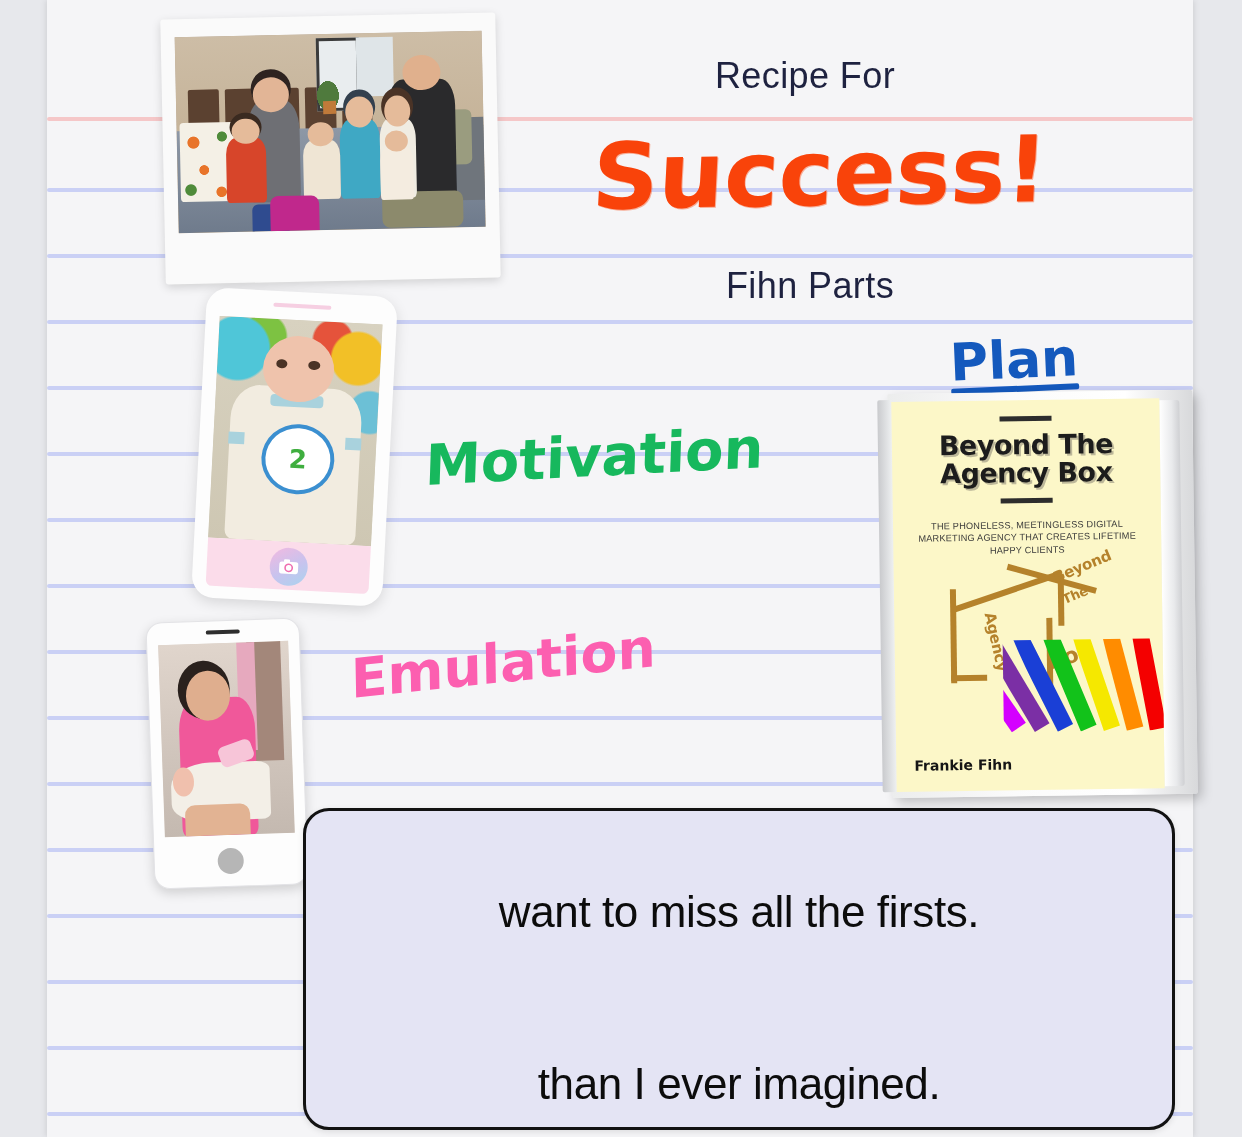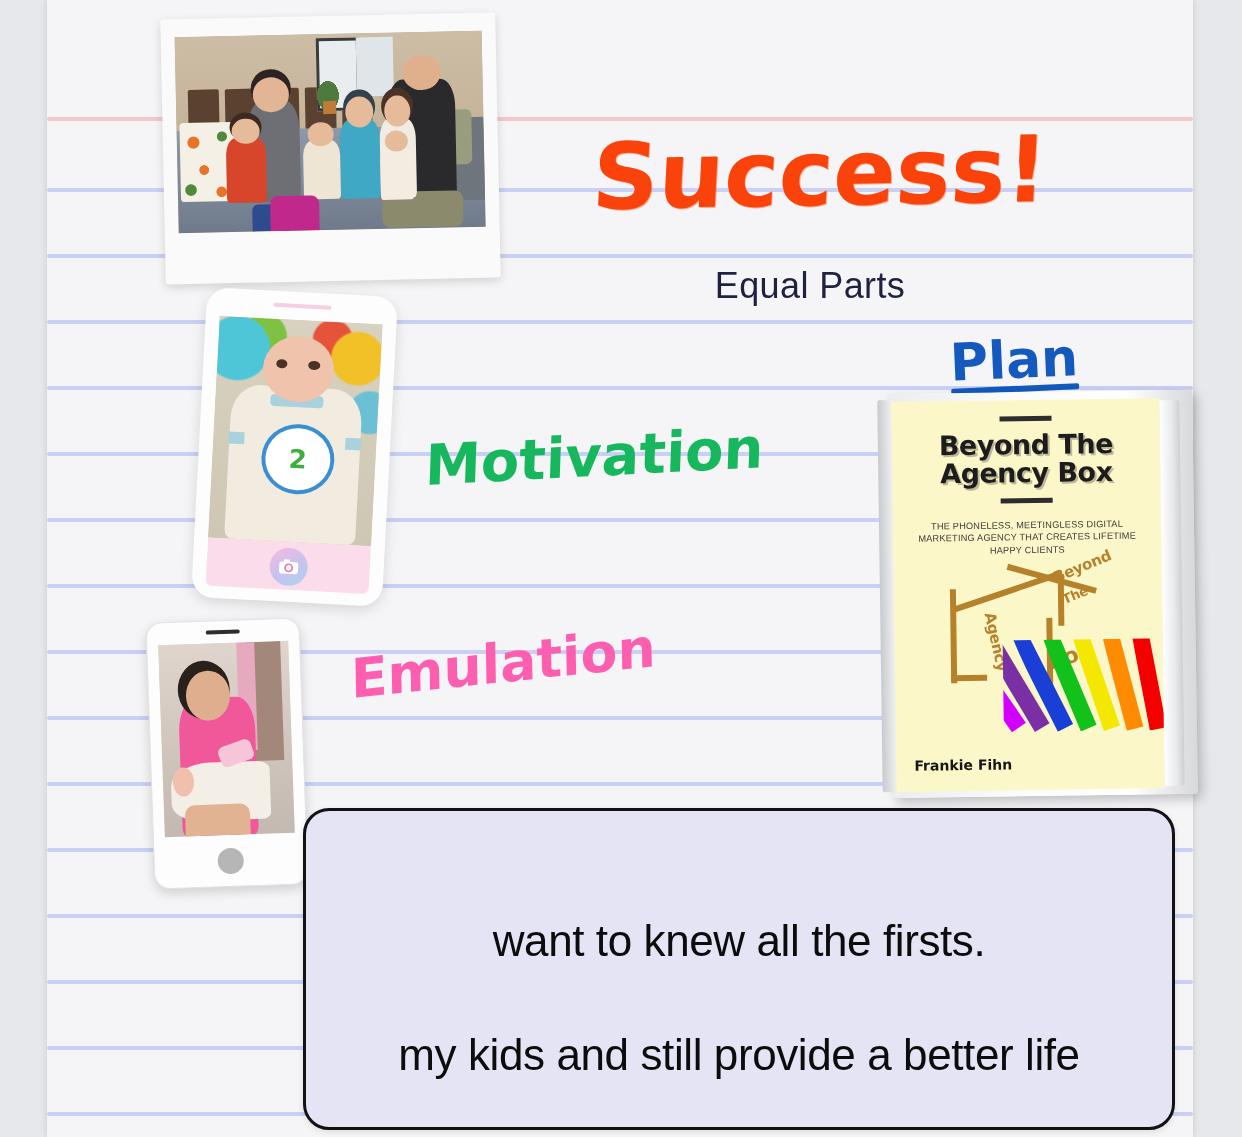--- a/index.html
+++ b/index.html
@@ -348,22 +348,23 @@
         <div class="ghead"></div>
         <div class="babyw"></div>
         <div class="bh"></div>
         <div class="bottle"></div>
         <div class="legs"></div>
       </div>
     </div>
     <div class="home"></div>
   </div>
 
+  <div class="h-recipe">Recipe For</div>
   <div class="h-success">Success!</div>
-  <div class="h-equal">Equal Parts</div>
+  <div class="h-equal">Fihn Parts</div>
 
   <div class="hand lbl-plan">
     <span>Plan</span>
     <span class="ul"></span>
   </div>
   <div class="hand lbl-motivation">Motivation</div>
   <div class="hand lbl-emulation">Emulation</div>
 
   <div class="book">
     <div class="pages"></div>
@@ -400,19 +401,20 @@
           </div>
       </div>
 
       <div class="author">Frankie Fihn</div>
     </div>
   </div>
 
   <div class="quote">
     <p>
       <br>
-      <span>want to knew all the firsts.</span><br>
+      <span>want to miss all the firsts.</span><br>
       <br>
-      <span>my kids and still provide a better life</span><br>
+      <br>
+      <span>than I ever imagined.</span>
     </p>
   </div>
 
 </div>
 
 </body></html>

